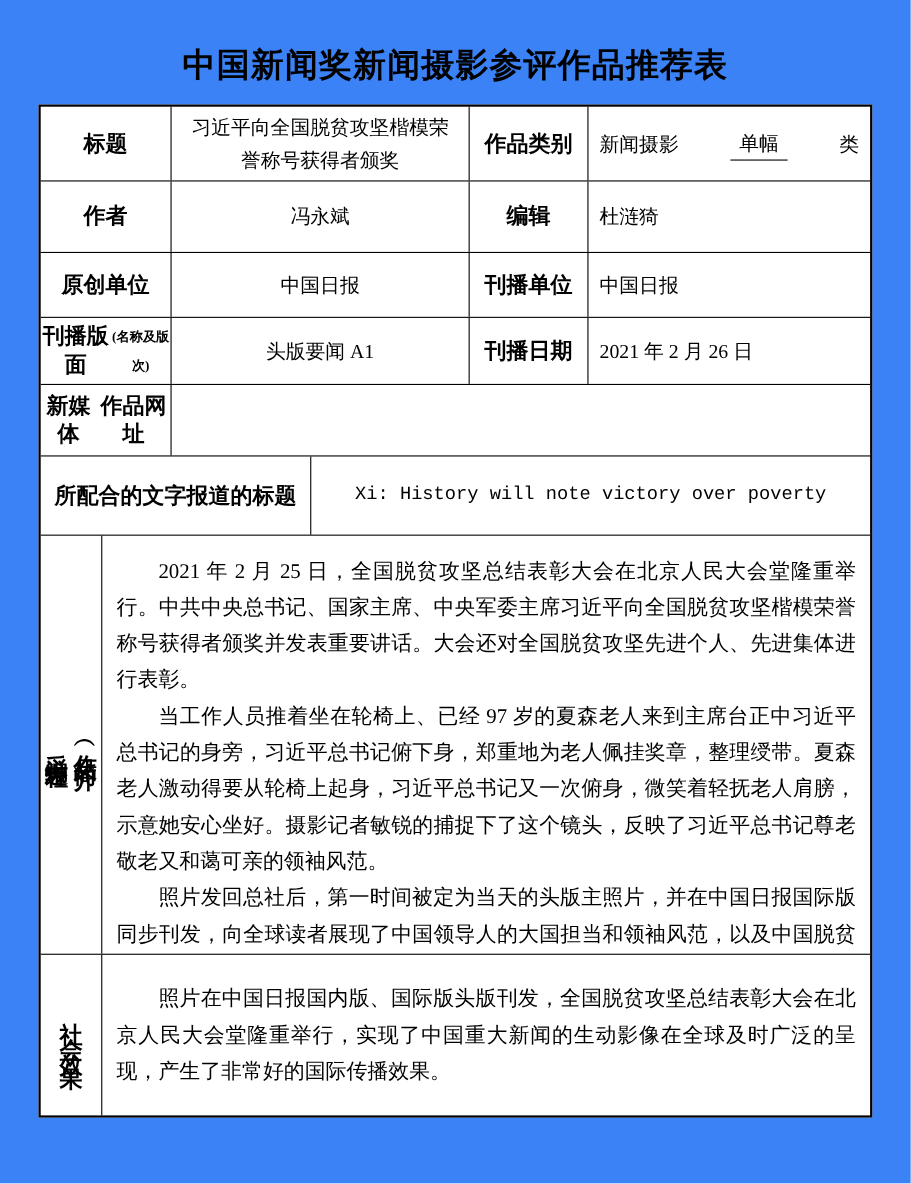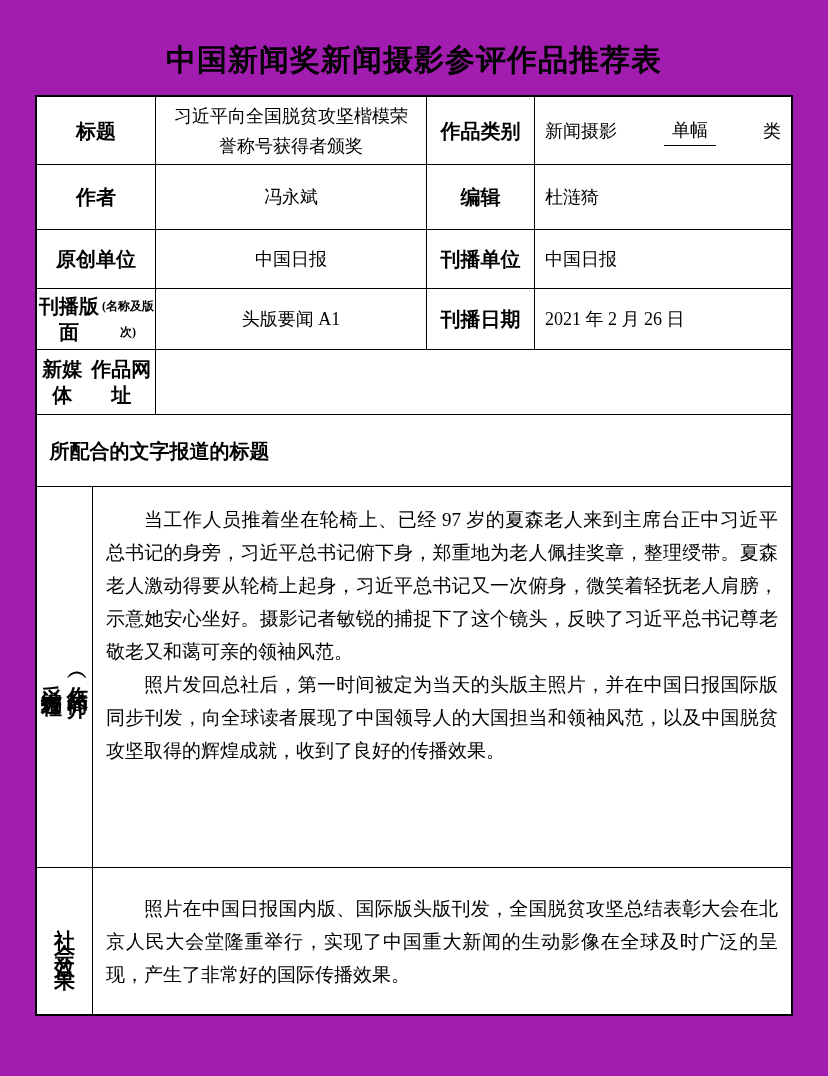--- a/index.html
+++ b/index.html
@@ -6,21 +6,21 @@
     margin: 0;
     padding: 0;
     background: #ffffff;
     font-family: "Liberation Serif", "DejaVu Serif", serif;
     color: #000000;
   }
   .page {
     position: relative;
     width: 828px;
     height: 1076px;
-    background: #a21caf;
+    background: #3b82f6;
     overflow: hidden;
   }
   .doc-title {
     margin: 0;
     padding-top: 42px;
     text-align: center;
     font-size: 30px;
     font-weight: bold;
     letter-spacing: 1px;
     line-height: 36px;
@@ -163,28 +163,30 @@
     <div class="row r5">
       <div class="cell label w1 label-stack">
         <span>新媒体</span>
         <span>作品网址</span>
       </div>
       <div class="cell value w-rest"></div>
     </div>
 
     <div class="row r6">
       <div class="cell label w-wide-label">所配合的文字报道的标题</div>
+      <div class="cell value value-en w-rest">Xi: History will note victory over poverty</div>
     </div>
 
     <div class="row r7">
       <div class="cell w-narrow-label vwrap">
         <div class="vcol">采编过程</div>
         <div class="vcol">（作品简介）</div>
       </div>
       <div class="cell textcell w-rest">
+        <p>2021 年 2 月 25 日，全国脱贫攻坚总结表彰大会在北京人民大会堂隆重举行。中共中央总书记、国家主席、中央军委主席习近平向全国脱贫攻坚楷模荣誉称号获得者颁奖并发表重要讲话。大会还对全国脱贫攻坚先进个人、先进集体进行表彰。</p>
         <p>当工作人员推着坐在轮椅上、已经 97 岁的夏森老人来到主席台正中习近平总书记的身旁，习近平总书记俯下身，郑重地为老人佩挂奖章，整理绶带。夏森老人激动得要从轮椅上起身，习近平总书记又一次俯身，微笑着轻抚老人肩膀，示意她安心坐好。摄影记者敏锐的捕捉下了这个镜头，反映了习近平总书记尊老敬老又和蔼可亲的领袖风范。</p>
         <p>照片发回总社后，第一时间被定为当天的头版主照片，并在中国日报国际版同步刊发，向全球读者展现了中国领导人的大国担当和领袖风范，以及中国脱贫攻坚取得的辉煌成就，收到了良好的传播效果。</p>
       </div>
     </div>
 
     <div class="row r8">
       <div class="cell w-narrow-label">
         <div class="vsingle">社会效果</div>
       </div>
       <div class="cell textcell social-textcell w-rest">

